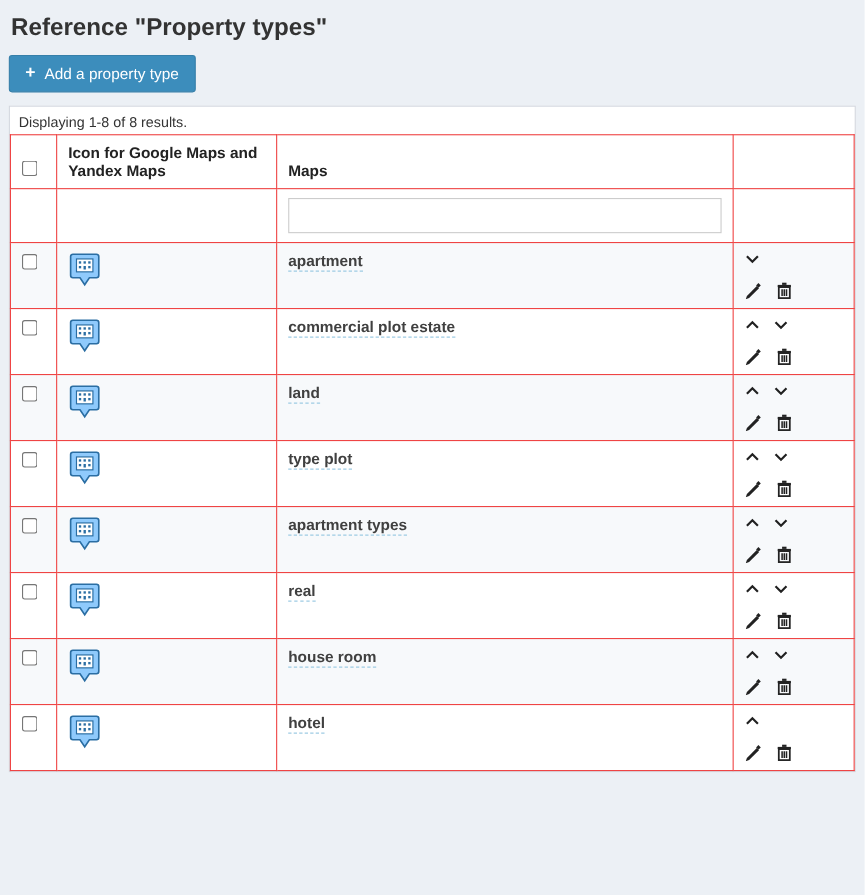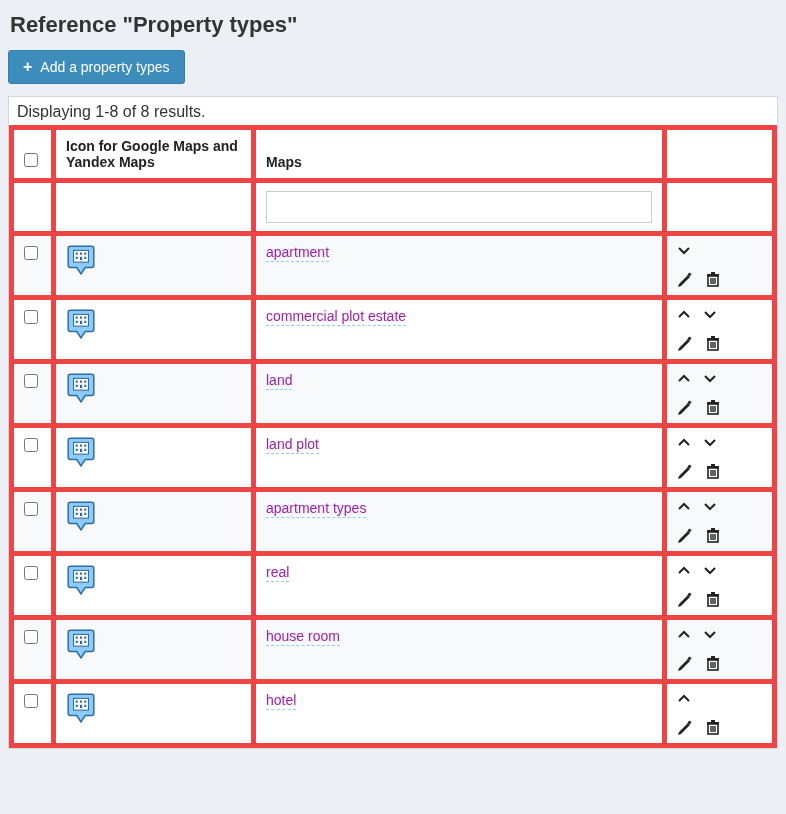--- a/index.html
+++ b/index.html
@@ -35,30 +35,30 @@
     font-weight: bold;
     font-size: 16px;
     line-height: 1;
   }
   .panel {
     background: #fff;
     border: 1px solid #d2d6de;
     margin-top: 12px;
   }
   .summary {
-    font-size: 16px;
+    font-size: 13px;
     padding: 6px 4px 4px 8px;
     color: #333;
   }
   table.grid {
     width: 100%;
     border-collapse: collapse;
   }
   table.grid th, table.grid td {
-    border: 5px solid #ef4444;
+    border: 1px solid #ef4444;
     padding: 8px 10px;
     vertical-align: top;
     text-align: left;
     font-size: 14px;
   }
   table.grid th {
     font-weight: 700;
     color: #222;
     vertical-align: bottom;
   }
@@ -76,24 +76,25 @@
   }
   tbody tr.zebra { background: #f7f9fb; }
   input[type="checkbox"].row-check {
     width: 14px; height: 14px;
     margin-top: 2px;
   }
   .map-icon {
     display: inline-block;
   }
   a.name-link {
-    color: #a21caf;
+    color: #404040;
     text-decoration: none;
     border-bottom: 1px dashed #9ecbe4;
     padding-bottom: 1px;
+    font-weight: bold;
   }
   .actions {
     display: flex;
     flex-direction: column;
     gap: 14px;
   }
   .actions .arrow-row, .actions .icon-row {
     display: flex;
     gap: 12px;
     align-items: center;
@@ -106,21 +107,21 @@
   .act-icon svg { display:block; }
 </style>
 </head>
 <body>
 
 <div class="page">
   <h1 class="page-title">Reference "Property types"</h1>
 
   <button class="btn-primary">
     <span class="plus">+</span>
-    <span>Add a property types</span>
+    <span>Add a property type</span>
   </button>
 
   <div class="panel">
     <div class="summary">Displaying 1-8 of 8 results.</div>
 
     <table class="grid">
       <thead>
         <tr>
           <th class="col-check">
             <input type="checkbox" class="row-check" style="">
@@ -237,21 +238,21 @@
                   </span>
                 </div>
               </div>
             </td>
           </tr>
           <tr>
             <td class="col-check"><input type="checkbox" class="row-check" style=""></td>
             <td class="col-icon"><span class="map-icon"><svg width="30" height="32" viewBox="0 0 28 30">
                   <use href="#svg-map-pin"></use>
                 </svg></span></td>
-            <td><a href="#" class="name-link">land plot</a></td>
+            <td><a href="#" class="name-link">type plot</a></td>
             <td class="col-actions">
               <div class="actions">
                 <div class="arrow-row">
                   <span class="act-icon">
                     <svg width="14" height="13">
                       <use href="#svg-chevron-up"></use>
                     </svg>
                   </span>
                   <span class="act-icon">
                     <svg width="14" height="13">

